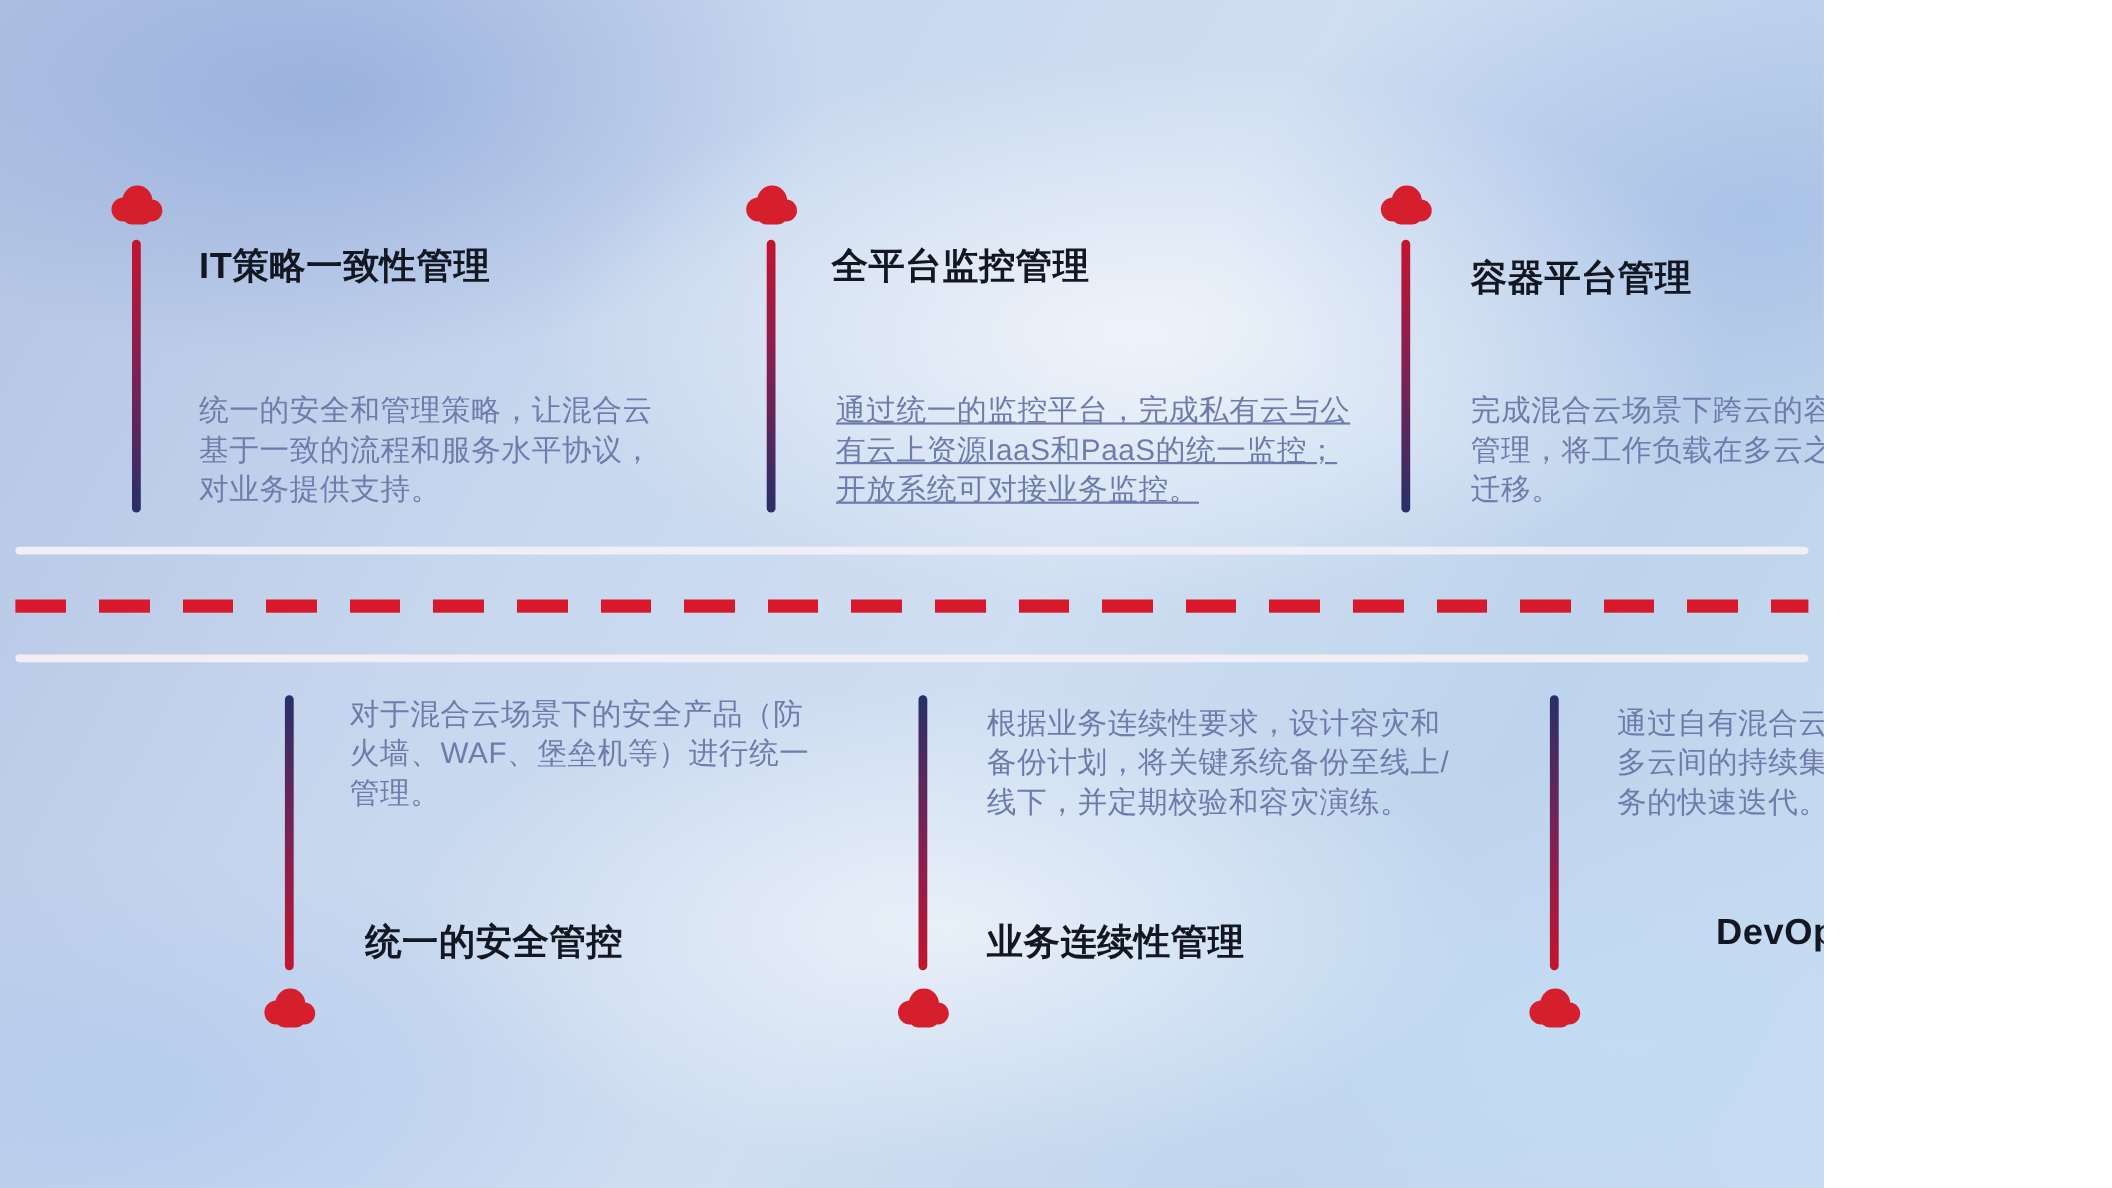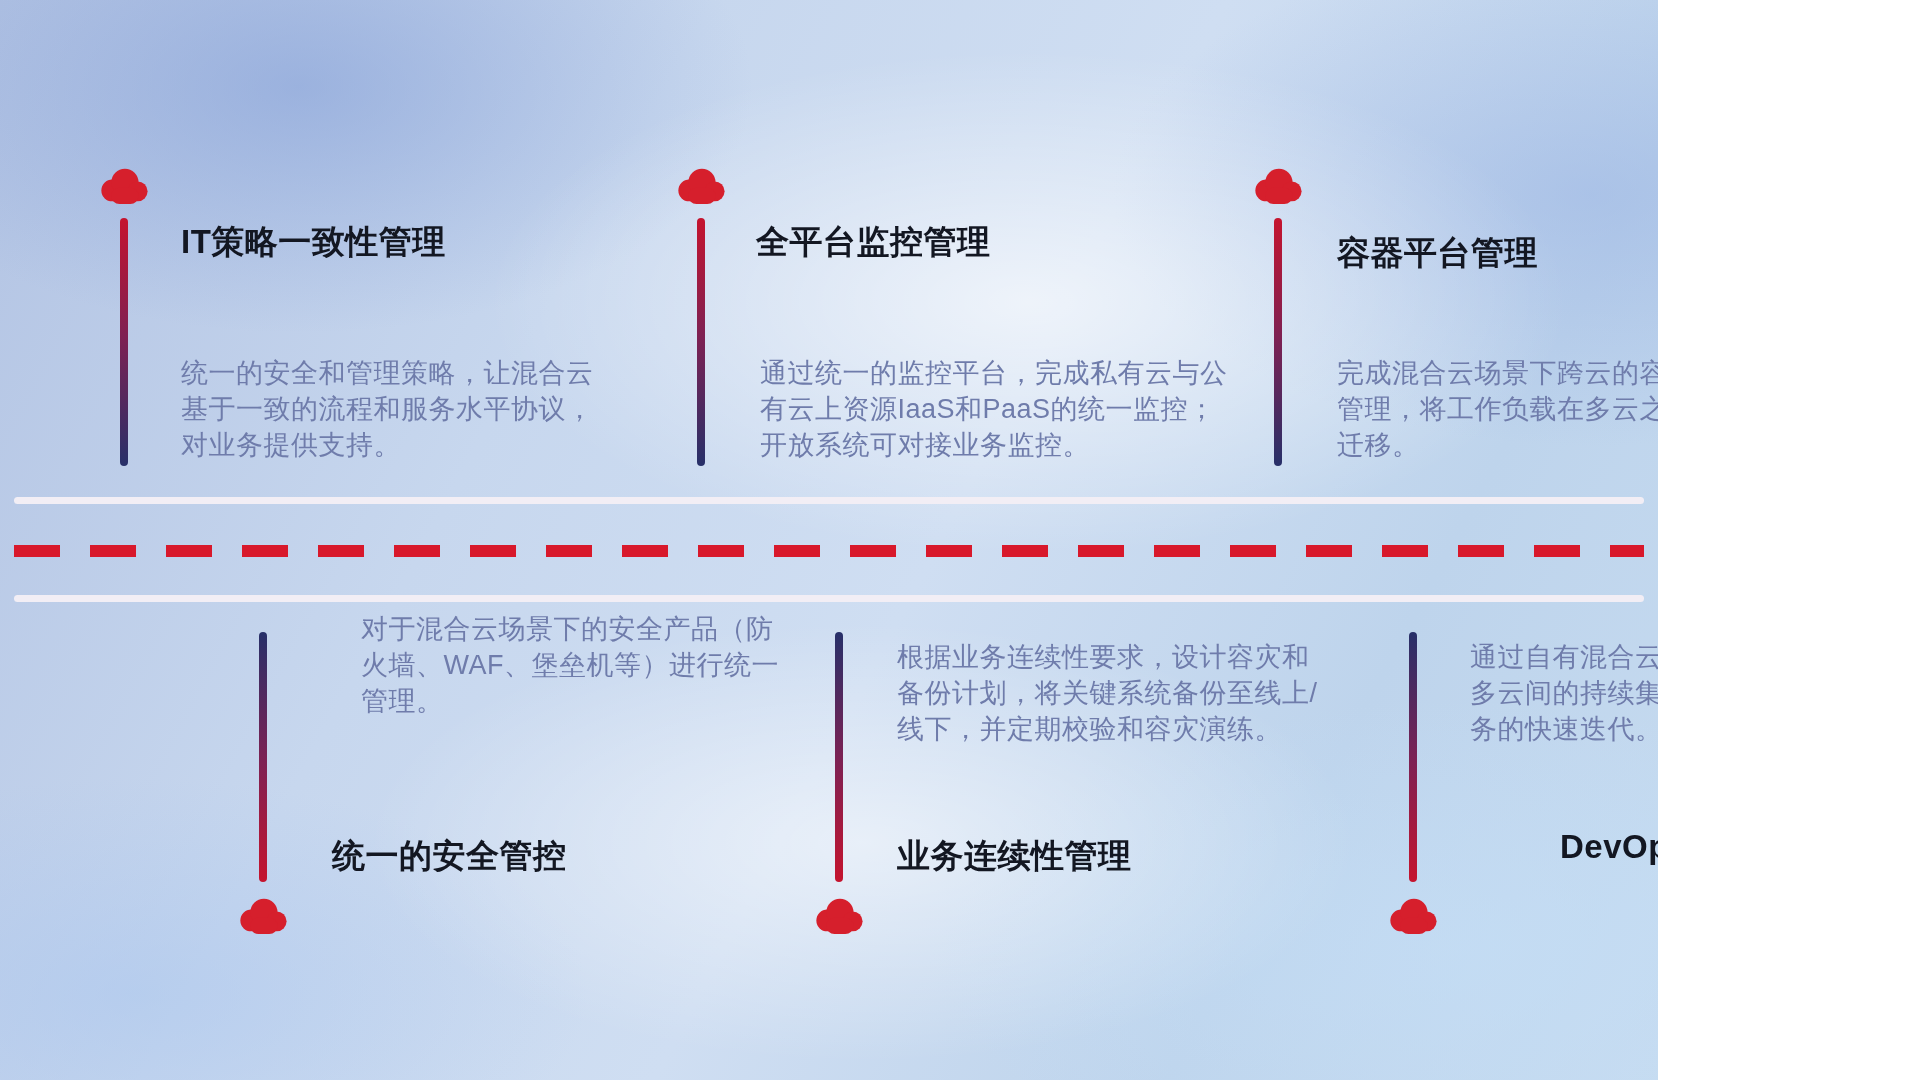--- a/index.html
+++ b/index.html
@@ -108,38 +108,38 @@
         <g fill="currentColor">
       <circle cx="19" cy="28" r="12"></circle>
           <circle cx="33" cy="19" r="15"></circle>
           <circle cx="47" cy="29" r="11"></circle>
       <rect x="18" y="25" width="30" height="18" rx="9"></rect>
     </g>
       </svg>
   </span>
   <div class="vline v-top" style="left:697px; top:218px; height:248px;"></div>
   <h2 class="item-title" style="left:756px; top:220px;text-align:center;">全平台监控管理</h2>
-  <p class="item-desc" style="left:760px; top:356px; width:468px;">通过统一的监控平台，完成私有云与公有云上资源IaaS和PaaS的统一监控；开放系统可对接业务监控。</p>
+  <p class="item-desc" style="left:760px; top:356px; width:468px;text-decoration:underline;">通过统一的监控平台，完成私有云与公有云上资源IaaS和PaaS的统一监控；开放系统可对接业务监控。</p>
 
   <span class="cloud" style="left:1249px; top:164px;">
     <svg viewBox="0 0 64 44" aria-hidden="true">
         <g fill="currentColor">
       <circle cx="19" cy="28" r="12"></circle>
           <circle cx="33" cy="19" r="15"></circle>
           <circle cx="47" cy="29" r="11"></circle>
       <rect x="18" y="25" width="30" height="18" rx="9"></rect>
     </g>
       </svg>
   </span>
   <div class="vline v-top" style="left:1274px; top:218px; height:248px;"></div>
   <h2 class="item-title" style="left:1337px; top:220px;margin-top:11px;">容器平台管理</h2>
   <p class="item-desc" style="left:1337px; top:356px; width:432px;">完成混合云场景下跨云的容器平台管理，将工作负载在多云之间自由迁移。</p>
 
   <div class="vline v-bottom" style="left:259px; top:632px; height:250px;"></div>
-  <p class="item-desc" style="left:318px; top:612px; width:424px;margin-left:43px;">对于混合云场景下的安全产品（防火墙、WAF、堡垒机等）进行统一管理。</p>
+  <p class="item-desc" style="left:318px; top:632px; width:424px;">对于混合云场景下的安全产品（防火墙、WAF、堡垒机等）进行统一管理。</p>
   <h2 class="item-title" style="left:332px; top:834px;">统一的安全管控</h2>
   <span class="cloud" style="left:234px; top:894px;">
     <svg viewBox="0 0 64 44" aria-hidden="true">
         <g fill="currentColor">
       <circle cx="19" cy="28" r="12"></circle>
           <circle cx="33" cy="19" r="15"></circle>
           <circle cx="47" cy="29" r="11"></circle>
       <rect x="18" y="25" width="30" height="18" rx="9"></rect>
     </g>
       </svg>

